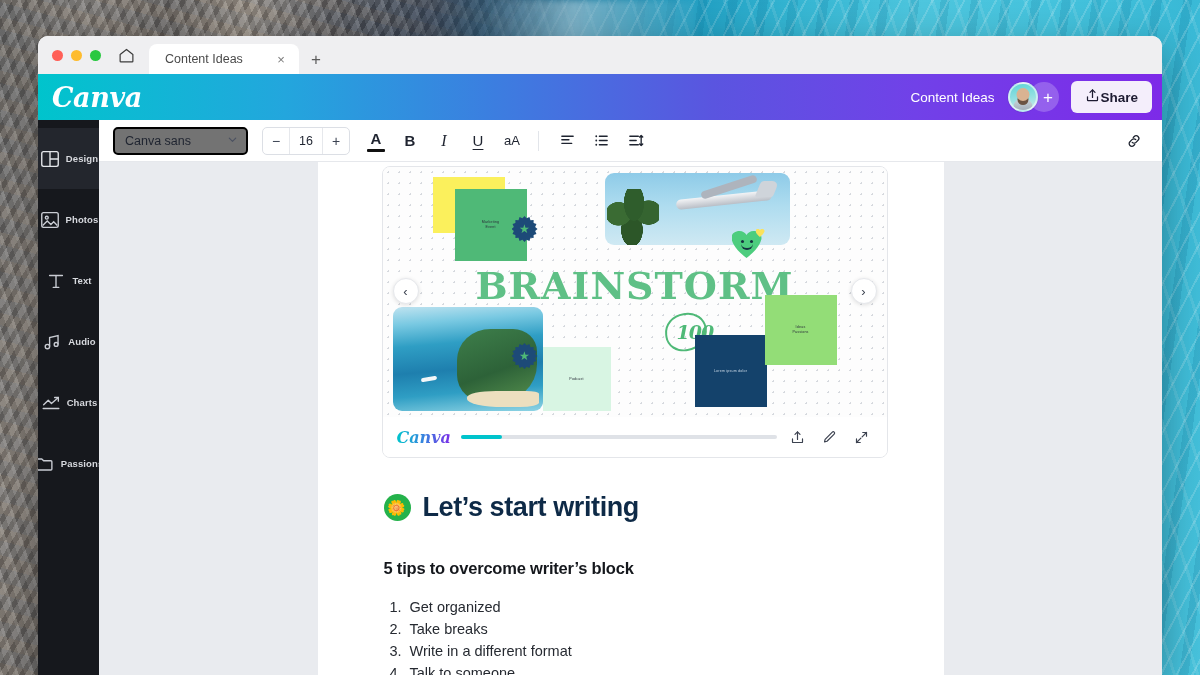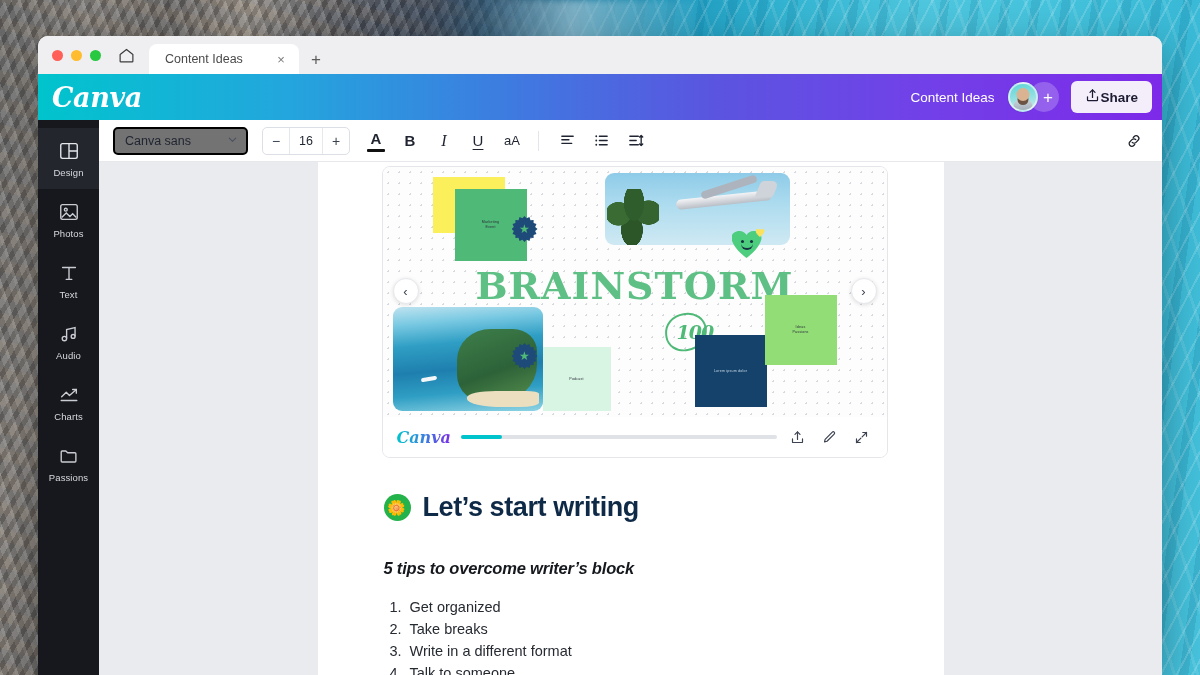--- a/index.html
+++ b/index.html
@@ -130,23 +130,24 @@
 
   
   .body-row { display:flex; height:555px; }
 
   
   .rail {
     width:61px; background:#16181d; flex:0 0 61px;
     padding-top:8px; display:flex; flex-direction:column; align-items:center;
   }
   .rail-item {
-    width:61px; height:61px; display:flex; flex-direction:column;
+    width:61px; height:61px; display:flex; flex-direction:row;
     align-items:center; justify-content:center; gap:5px; cursor:pointer;
     color:#dfe1e6;
+    font-weight:bold;
   }
   .rail-item.active { background:#23262d; }
   .rail-label { font-size:9.5px; letter-spacing:.1px; color:#d7d9de; }
   .rail-ico { width:22px; height:22px; display:block; }
 
   
   .editor { flex:1; display:flex; flex-direction:column; min-width:0; }
   .toolbar {
     height:42px; background:#fff; border-bottom:1px solid #e6e8ec;
     display:flex; align-items:center; padding:0 14px; gap:0;
@@ -329,21 +330,21 @@
   .doc-h1 {
     display:flex; align-items:center; gap:12px;
     margin-top:34px;
     font-size:27px; font-weight:700; color:#0e2a47; letter-spacing:-.4px;
   }
   .emoji-badge {
     width:27px; height:27px; border-radius:50%; background:#24b24b;
     display:flex; align-items:center; justify-content:center; flex:0 0 27px;
     font-size:15px; line-height:1;
   }
-  .doc-h2 { margin-top:36px; font-size:16.5px; font-weight:700; color:#15181d; letter-spacing:-.2px;font-style:italic; }
+  .doc-h2 { margin-top:36px; font-size:16.5px; font-weight:700; color:#15181d; letter-spacing:-.2px; }
   .doc-list { margin-top:18px; padding-left:22px; }
   .doc-list li { font-size:14.5px; color:#262a31; line-height:22px; padding-left:4px; }
 </style>
 </head>
 <body>
 
 <div id="wallpaper">
   <div class="wp-base"></div>
   <div class="wp-rock"></div>
   <div class="wp-water"></div>

